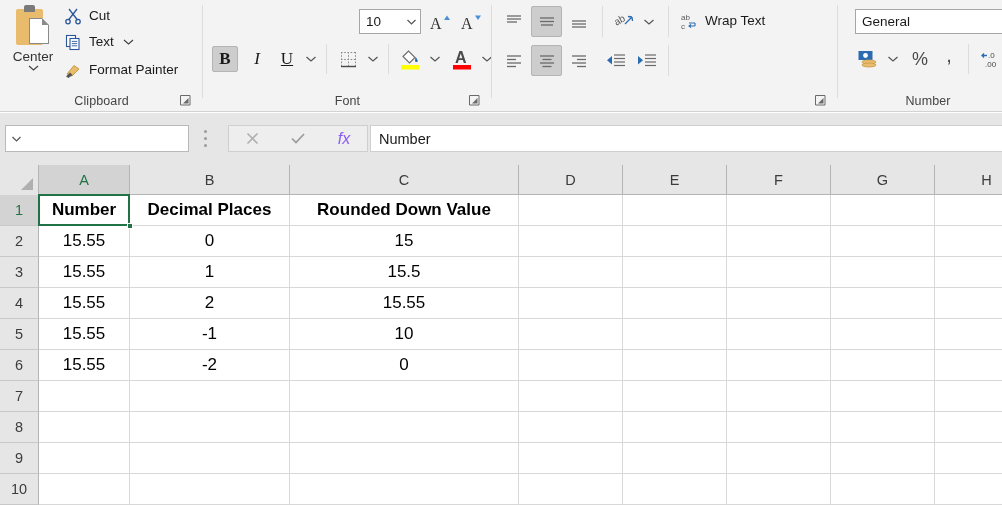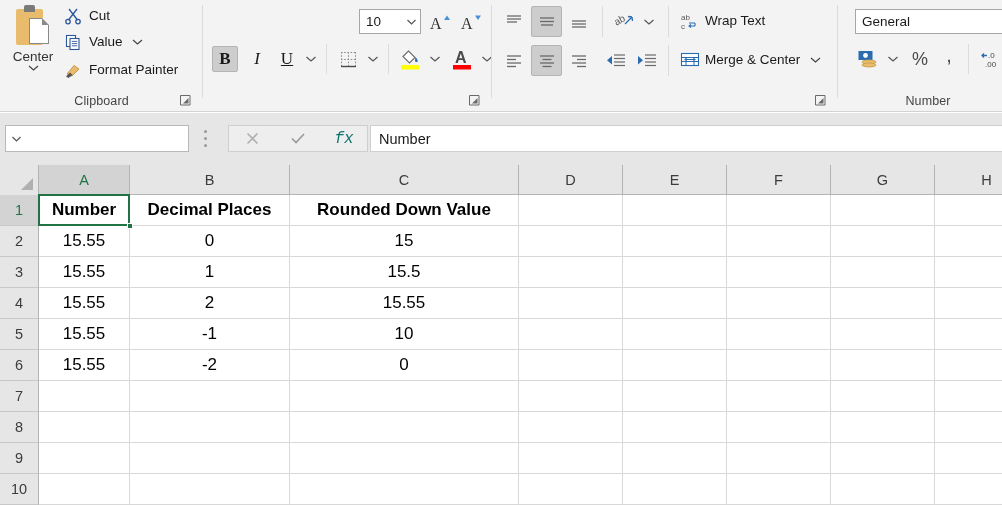--- a/index.html
+++ b/index.html
@@ -211,21 +211,21 @@
     <div class="cbtn" style="left:60px; top:30px;">
       <span class="ico">
         <svg width="18" height="18" viewBox="0 0 18 18">
           <rect x="2.5" y="2.5" width="9" height="11" fill="#fff" stroke="#2b579a" stroke-width="1.1"></rect>
           <rect x="6" y="5.5" width="9" height="11" fill="#fff" stroke="#2b579a" stroke-width="1.1"></rect>
           <line x1="7.8" y1="8.4" x2="13.2" y2="8.4" stroke="#2b579a" stroke-width=".9"></line>
           <line x1="7.8" y1="10.6" x2="13.2" y2="10.6" stroke="#2b579a" stroke-width=".9"></line>
           <line x1="7.8" y1="12.8" x2="13.2" y2="12.8" stroke="#2b579a" stroke-width=".9"></line>
         </svg>
       </span>
-      <span class="lbl">Value</span>
+      <span class="lbl">Text</span>
       <svg style="margin-left:9px" width="11" height="6" viewBox="0 0 11 6">
         <path d="M1 1 L5.5 5 L10 1" fill="none" stroke="#444" stroke-width="1.2"></path>
       </svg>
     </div>
 
     <div class="cbtn" style="left:60px; top:58px;">
       <span class="ico">
         <svg width="18" height="18" viewBox="0 0 18 18">
           <path d="M3 13 L10 4.5 L15 8 L8 15 Z" fill="#e8bc6c" stroke="#c79a47" stroke-width="1"></path>
           <path d="M2 15.5 L6 11.5 L8.5 14 L4.5 17 Z" fill="#555"></path>
@@ -324,20 +324,21 @@
         <text x="4" y="16" font-family="Liberation Sans, sans-serif" font-weight="bold" font-size="16" fill="#4a4a4a">A</text>
         <rect x="2" y="18" width="18" height="4.5" fill="#ff0000"></rect>
       </svg>
     </div>
     <div class="tbtn" style="left:275px; top:48px; width:18px; height:22px;">
       <svg width="10" height="6" viewBox="0 0 10 6">
           <path d="M0.5 1 L5 5 L9.5 1" fill="none" stroke="#555" stroke-width="1.2"></path>
         </svg>
     </div>
 
+    <div class="rgroup-label">Font</div>
     <div class="dlg-launcher" style="right:11px;">
       <svg width="13" height="13" viewBox="0 0 13 13">
         <path d="M1.5 1.5 H11 V11 H1.5 Z" fill="none" stroke="#6a6a6a" stroke-width="1"></path>
         <path d="M9.5 4 L9.5 9.5 L4 9.5 Z" fill="#6a6a6a"></path>
       </svg>
     </div>
     <div class="rgroup-div" style="right:0;"></div>
   </div>
 
   <div class="rgroup" id="aligngrp">
@@ -446,36 +447,20 @@
             <line x1="9" y1="7.5" x2="20" y2="7.5"></line>
           <line x1="9" y1="11" x2="20" y2="11"></line>
             <line x1="9" y1="14.5" x2="20" y2="14.5"></line>
         </g>
         <path d="M2 5 L7 9.3 L2 13.5 Z" fill="#2b6cb0"></path>
       </svg>
     </div>
 
     <div class="rgroup-div" style="left:176px; top:45px; height:31px;"></div>
 
-    <div class="cbtn" style="left:184px; top:48px;">
-      <span class="ico">
-        <svg width="20" height="18" viewBox="0 0 20 18">
-          <rect x="1.5" y="2.5" width="17" height="12" fill="#fff" stroke="#2b6cb0" stroke-width="1.1"></rect>
-          <line x1="1.5" y1="6.5" x2="18.5" y2="6.5" stroke="#2b6cb0" stroke-width="1"></line>
-          <line x1="1.5" y1="10.5" x2="18.5" y2="10.5" stroke="#2b6cb0" stroke-width="1"></line>
-          <line x1="6" y1="10.5" x2="6" y2="14.5" stroke="#2b6cb0" stroke-width="1"></line>
-          <line x1="14" y1="10.5" x2="14" y2="14.5" stroke="#2b6cb0" stroke-width="1"></line>
-          <path d="M5 8.5 L15 8.5 M6.6 7.2 L5 8.5 L6.6 9.8 M13.4 7.2 L15 8.5 L13.4 9.8" stroke="#2b6cb0" stroke-width="1.1" fill="none"></path>
-        </svg>
-      </span>
-      <span class="lbl">Merge &amp; Center</span>
-      <svg style="margin-left:10px" width="11" height="6" viewBox="0 0 11 6">
-        <path d="M1 1 L5.5 5 L10 1" fill="none" stroke="#444" stroke-width="1.2"></path>
-      </svg>
-    </div>
 
     <div class="dlg-launcher" style="right:11px;">
       <svg width="13" height="13" viewBox="0 0 13 13">
         <path d="M1.5 1.5 H11 V11 H1.5 Z" fill="none" stroke="#6a6a6a" stroke-width="1"></path>
         <path d="M9.5 4 L9.5 9.5 L4 9.5 Z" fill="#6a6a6a"></path>
       </svg>
     </div>
     <div class="rgroup-div" style="right:0;"></div>
   </div>
 
@@ -539,21 +524,21 @@
       <svg width="15" height="15" viewBox="0 0 15 15">
         <path d="M2.5 2.5 L12.5 12.5 M12.5 2.5 L2.5 12.5" stroke="#b0b0b0" stroke-width="1.6"></path>
       </svg>
     </div>
     <div class="fb-act">
       <svg width="16" height="15" viewBox="0 0 16 15">
         <path d="M2 7.5 L6 11.5 L14 3" fill="none" stroke="#9a9a9a" stroke-width="1.7"></path>
       </svg>
     </div>
     <div class="fb-act">
-      <span style="font-family:Liberation Mono, monospace; font-style:italic; font-size:16px; color:#0f766e;">fx</span>
+      <span style="font-family:Liberation Sans, sans-serif; font-style:italic; font-size:16px; color:#8b5cf6;">fx</span>
     </div>
   </div>
 
   <div id="fb-input">
     <span class="txt">Number</span>
   </div>
 </div>
 
 <div id="grid">
   <div id="colhdr">

